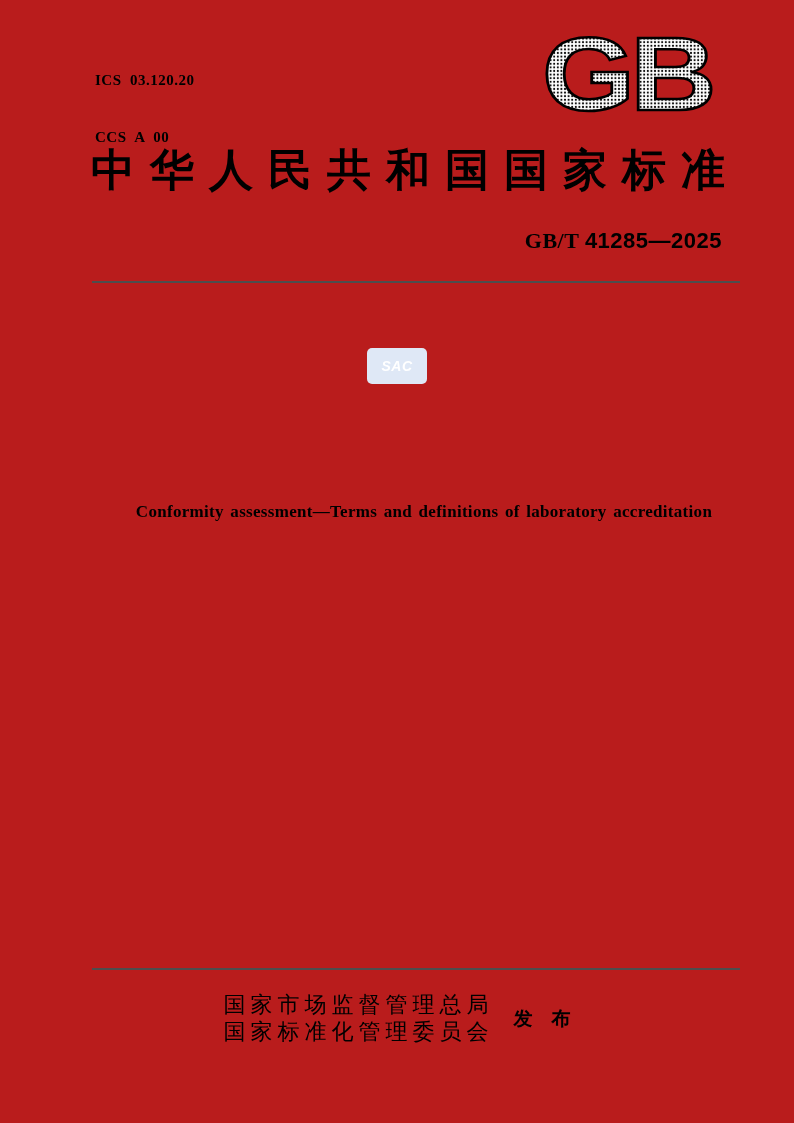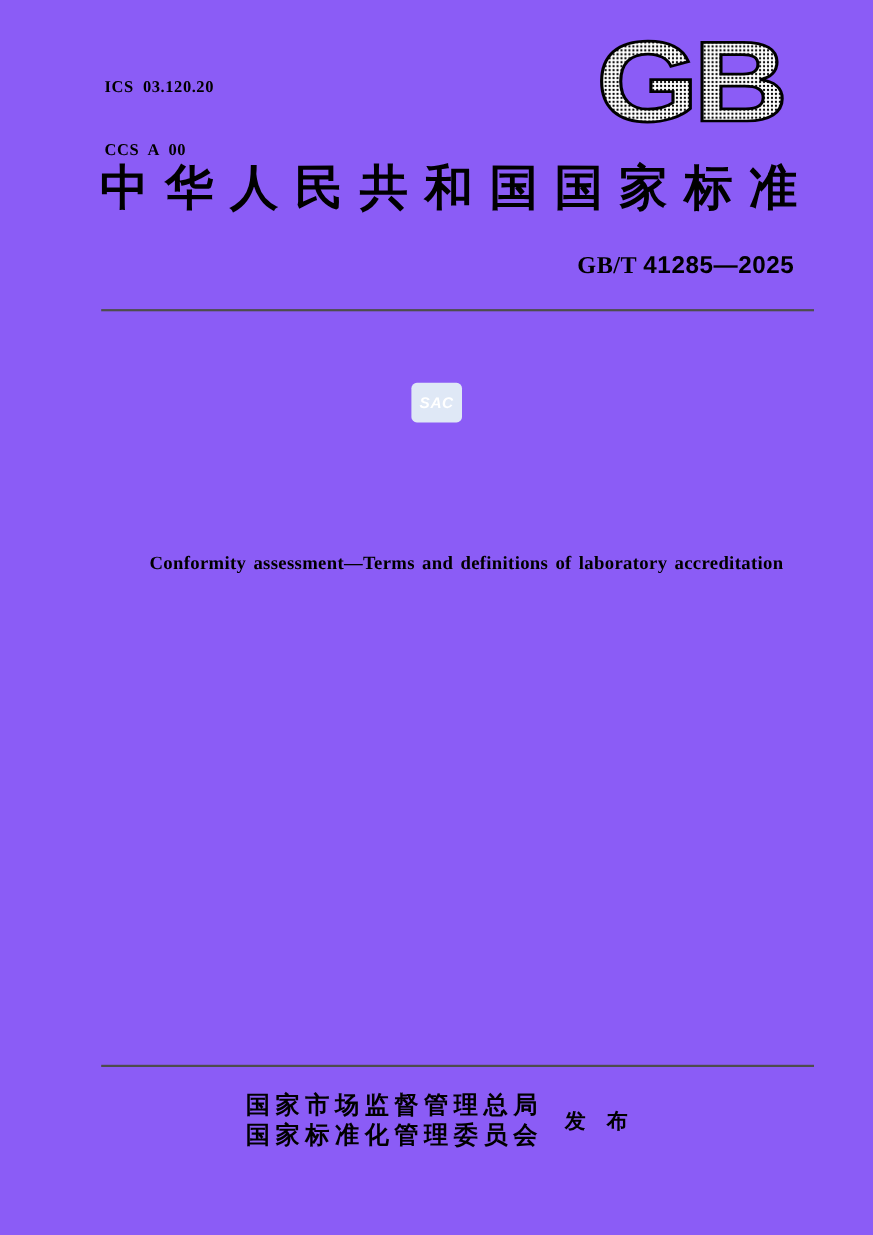--- a/index.html
+++ b/index.html
@@ -3,21 +3,21 @@
 <meta charset="utf-8">
 <style>
   * { margin: 0; padding: 0; box-sizing: border-box; }
   html, body { background: #ffffff; }
   body { font-family: "Liberation Serif", serif; color: #000; }
 
   .page {
     position: relative;
     width: 794px;
     height: 1123px;
-    background: #8b5cf6;
+    background: #b91c1c;
     overflow: hidden;
     margin: 0 auto;
   }
 
   
   .ics-block {
     position: absolute;
     left: 95px;
     top: 33px;
     font-family: "Liberation Serif", serif;
@@ -81,21 +81,21 @@
   }
   .rule-top { top: 281px; }
   .rule-bottom { top: 968px; }
 
   
   .watermark {
     position: absolute;
     top: 348px;
     left: 50%;
     transform: translateX(-50%);
-    width: 46px;
+    width: 60px;
     height: 36px;
     background: #dfe8f6;
     border-radius: 5px;
     display: flex;
     align-items: center;
     justify-content: center;
     font-family: "Liberation Sans", sans-serif;
     font-weight: bold;
     font-style: italic;
     font-size: 14px;
@@ -149,21 +149,21 @@
     top: 991px;
     left: 0;
     width: 100%;
     display: flex;
     justify-content: center;
     align-items: center;
     gap: 20px;
   }
   .pub-lines {
     font-family: "Liberation Serif", serif;
-    font-weight: bold;
+    font-weight: normal;
     font-size: 22px;
     line-height: 27px;
     letter-spacing: 5px;
     white-space: nowrap;
   }
   .publish-label {
     font-family: "Liberation Serif", serif;
     font-weight: bold;
     font-size: 19px;
     white-space: nowrap;

